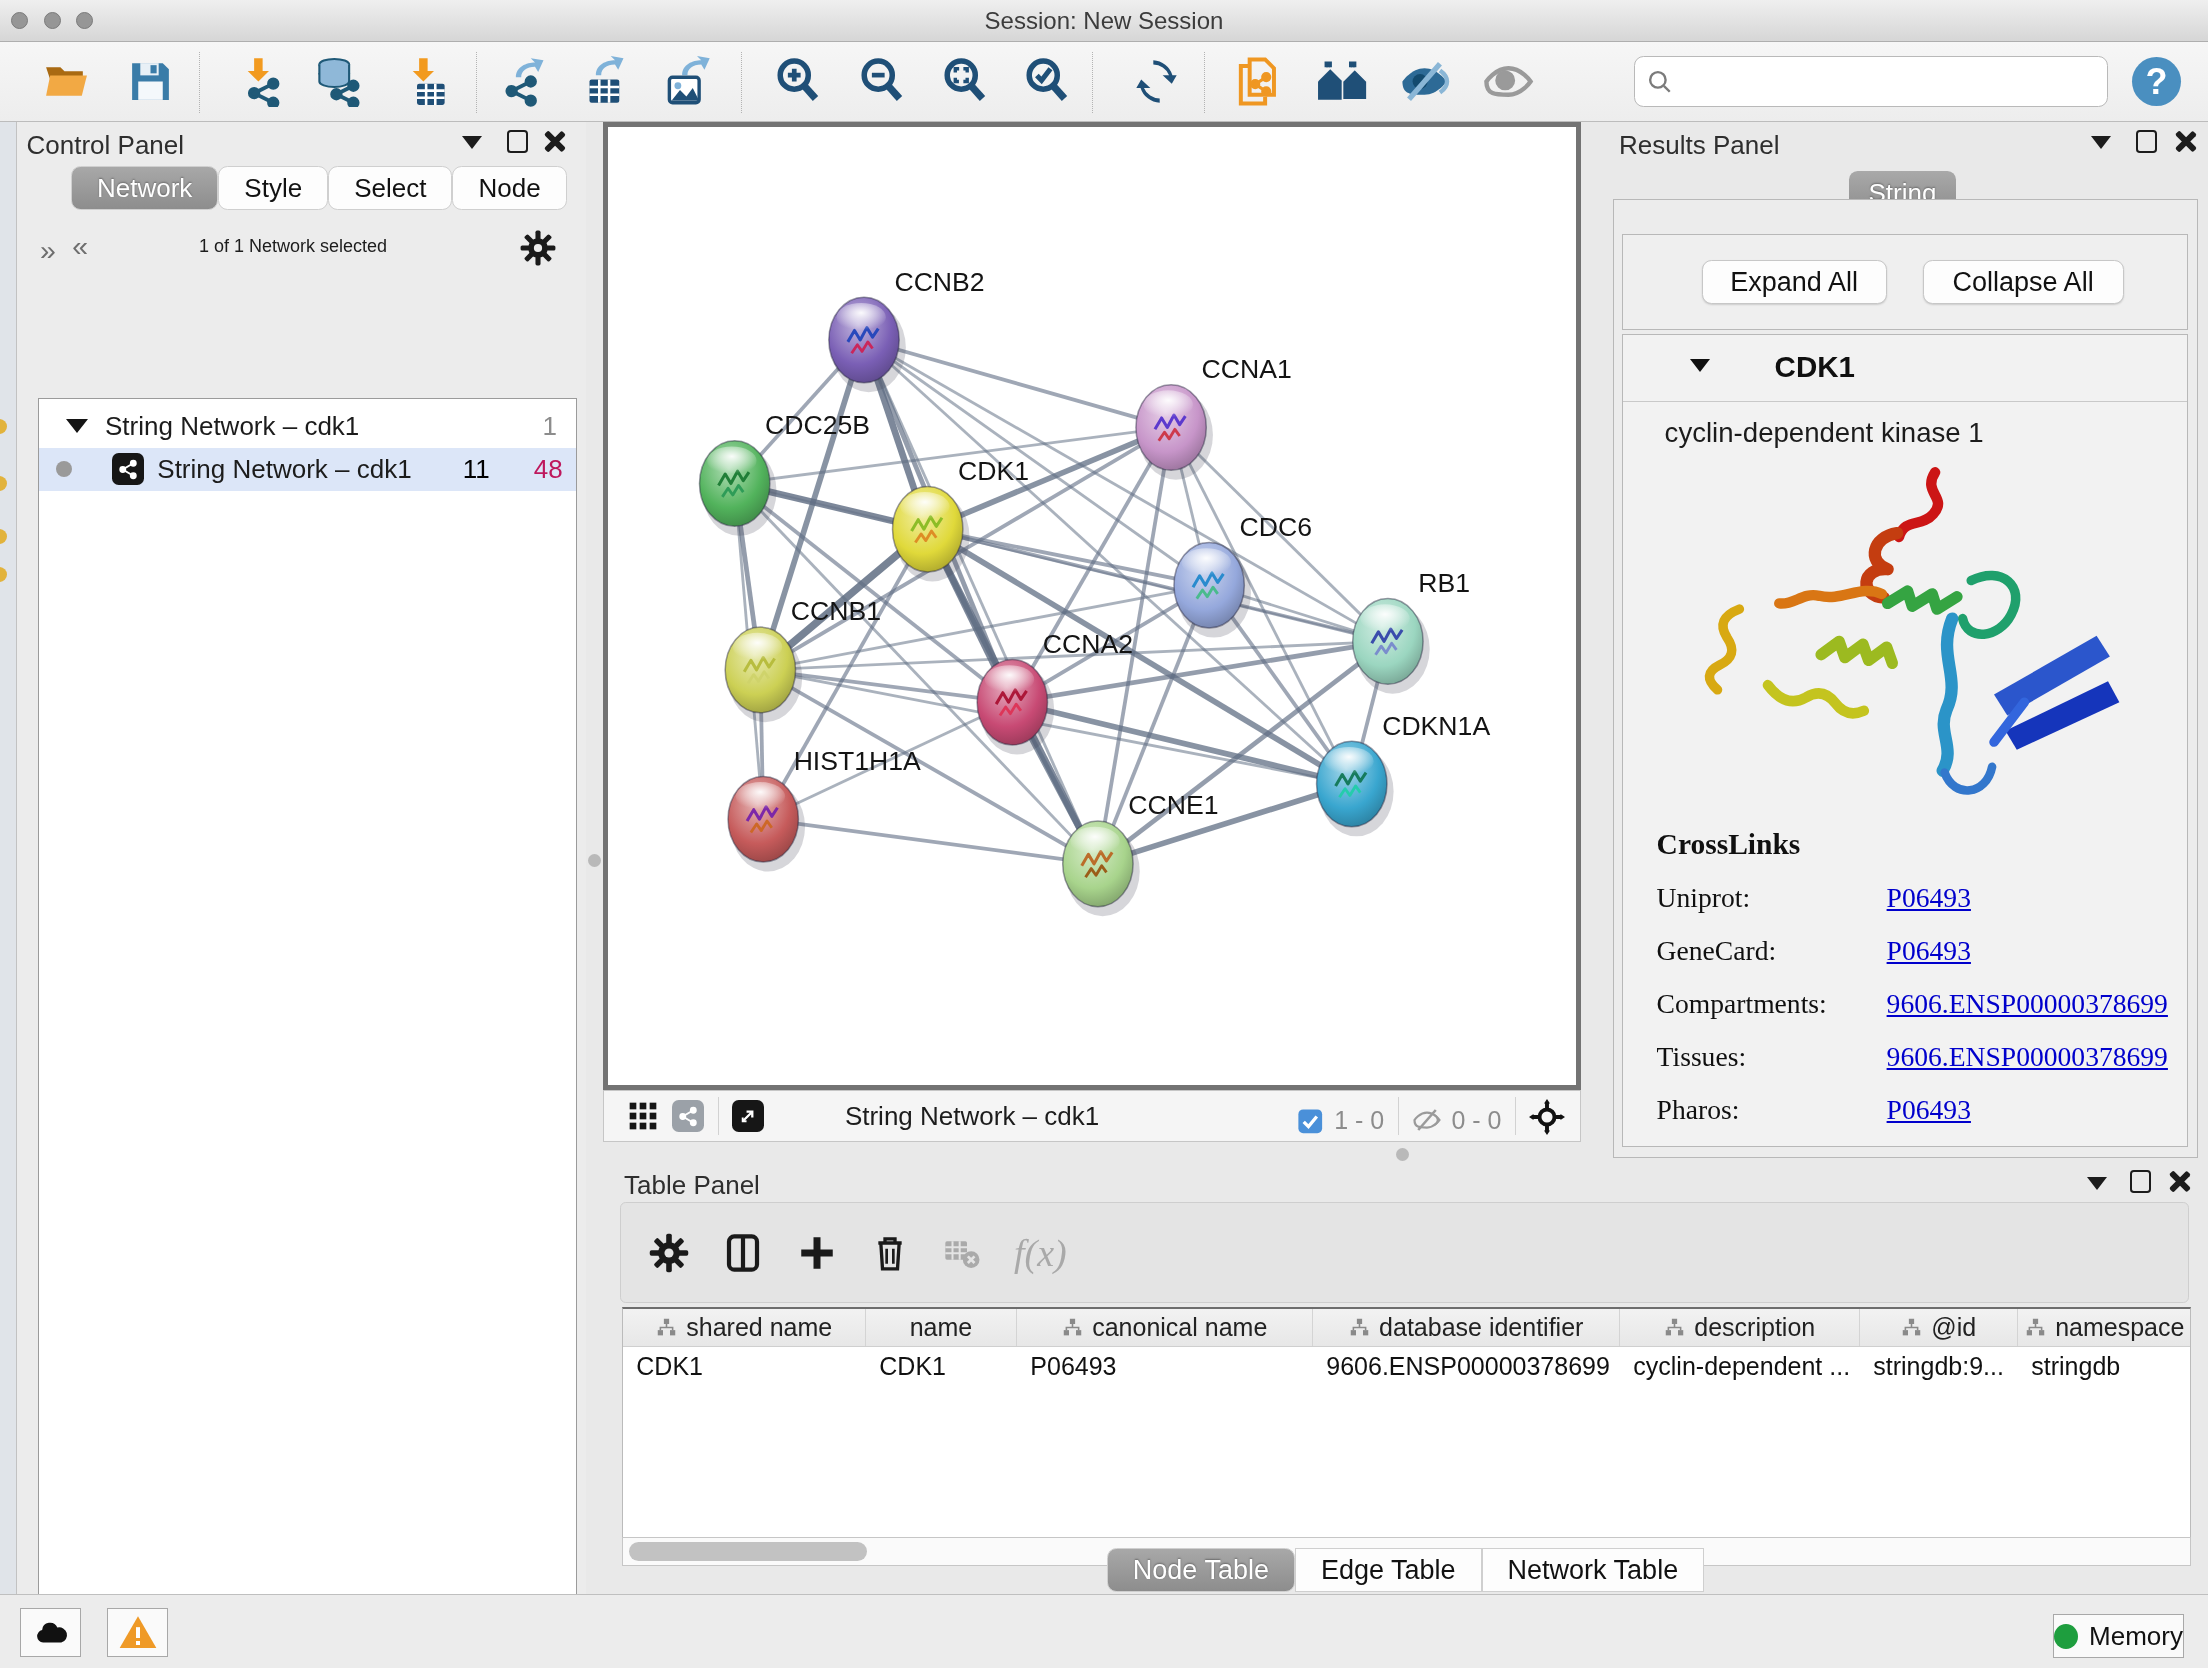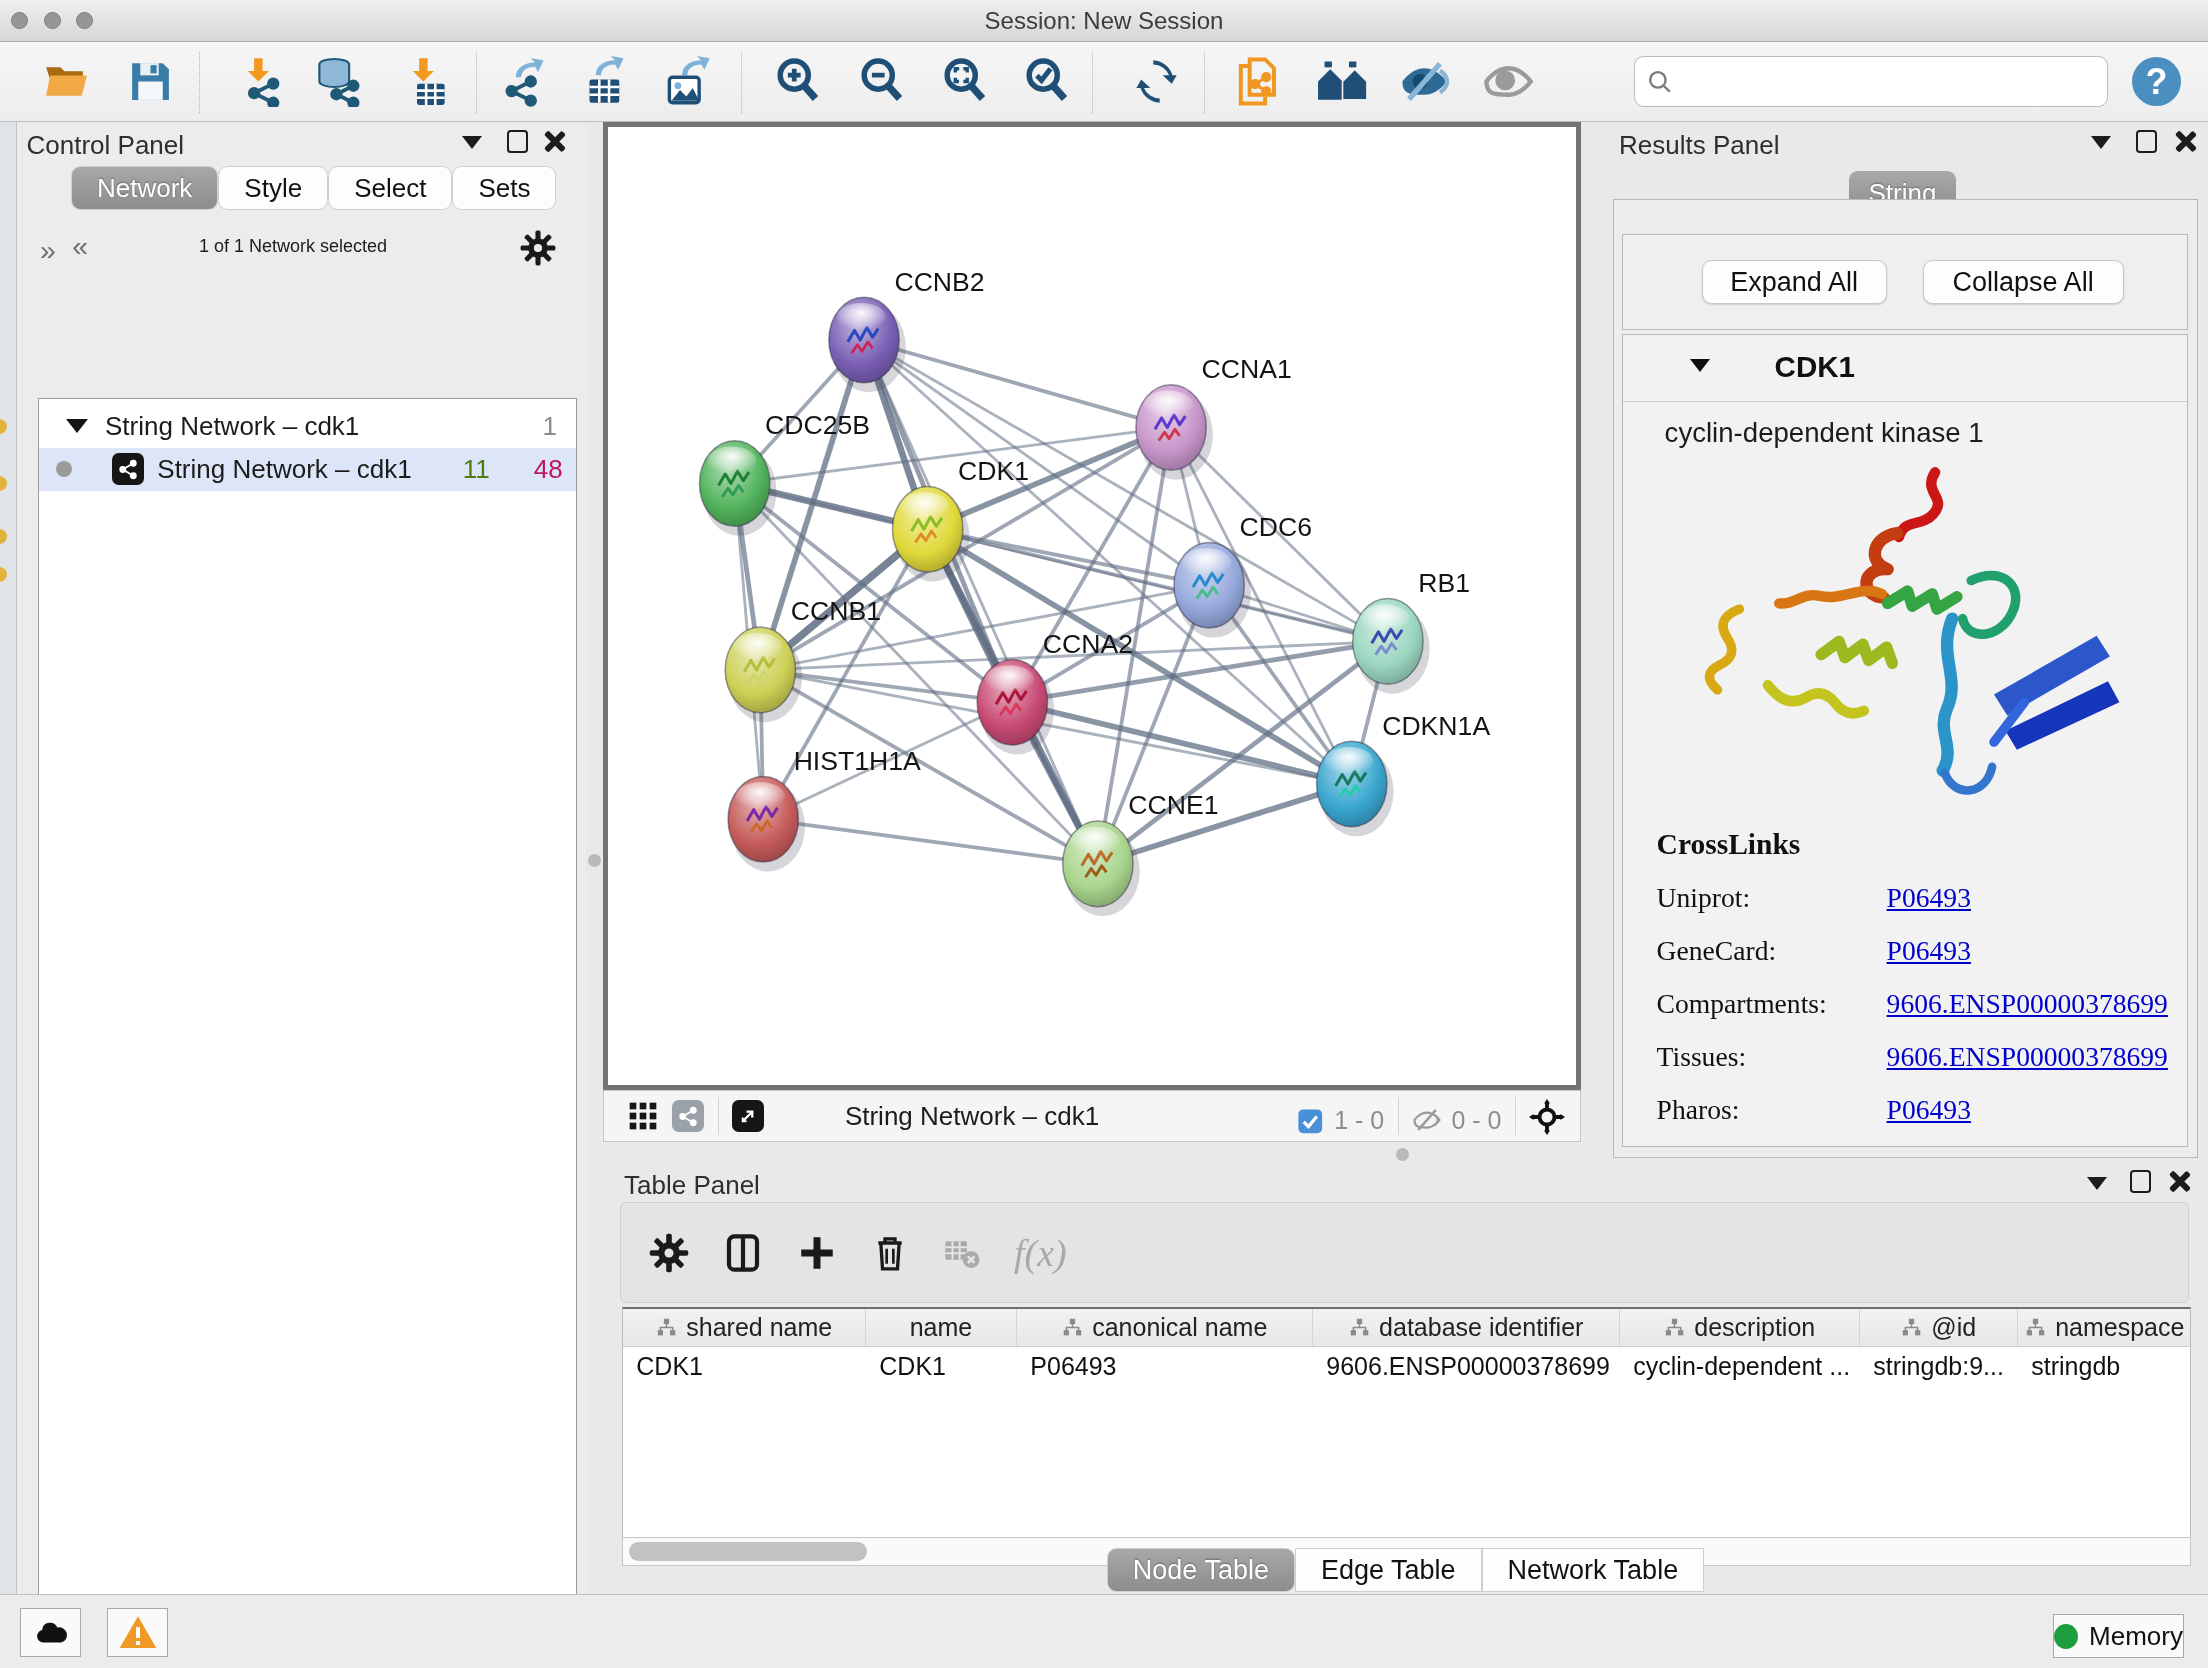--- a/index.html
+++ b/index.html
@@ -288,21 +288,21 @@
 <div class="cpanel">
   <div class="abs ptitle" style="left:9.5px;top:7.6px">Control Panel</div>
   <div class="abs" style="left:445px;top:13.3px"><span class="caret"></span></div>
   <div class="abs" style="left:490px;top:7.6px"><span class="floatico"></span></div>
   <div class="abs" style="left:525px;top:7.6px"><span class="closeico"></span></div>
 
   <div class="tabs-row" style="left:54px;top:44px">
     <div class="tab active">Network</div>
     <div class="tab">Style</div>
     <div class="tab">Select</div>
-    <div class="tab">Sets</div>
+    <div class="tab">Node</div>
   </div>
 
   <div class="abs chev" style="left:23px;top:112px">»</div>
   <div class="abs chev" style="left:59px;top:112px;transform:rotate(180deg)">»</div>
   <div class="abs" style="left:105px;top:114px;width:342px;text-align:center;font-size:18px;color:#1c1c1c">1 of 1 Network selected</div>
   <div class="abs tt-ico" style="left:502px;top:107px">
     <svg width="38" height="38" viewBox="0 0 24 24" fill="#1a1a1a">
         <g>
           <rect x="10.4" y="1" width="3.2" height="22" rx="1"></rect>
           <rect x="10.4" y="1" width="3.2" height="22" rx="1" transform="rotate(45 12 12)"></rect>
@@ -324,21 +324,21 @@
       <span style="margin-left:17px;width:16px;height:16px;border-radius:50%;background:#9a9a9a"></span>
       <span class="shareblk" style="margin-left:40px">
         <svg width="23" height="23" viewBox="0 0 24 24" stroke="#fff" stroke-width="2" fill="#fff">
             <circle cx="17" cy="5.5" r="2.6"></circle>
             <circle cx="17" cy="18.5" r="2.6"></circle>
             <circle cx="6" cy="12" r="2.6"></circle>
             <path d="M17 5.5 6 12l11 6.5" fill="none"></path>
           </svg>
       </span>
       <span style="margin-left:13.3px">String Network – cdk1</span>
-      <span style="margin-left:auto;color:#4d7c0f">11</span>
+      <span style="margin-left:auto;color:#000000">11</span>
       <span style="margin-left:44px;margin-right:13.3px;color:#be185d">48</span>
     </div>
   </div>
 </div>
 
 <div class="abs" style="left:586px;top:122px;width:17px;height:1472px;background:#e9e9e9">
   <div class="splitdot" style="left:1.9px;top:732px"></div>
 </div>
 
 <div class="netcanvas">

